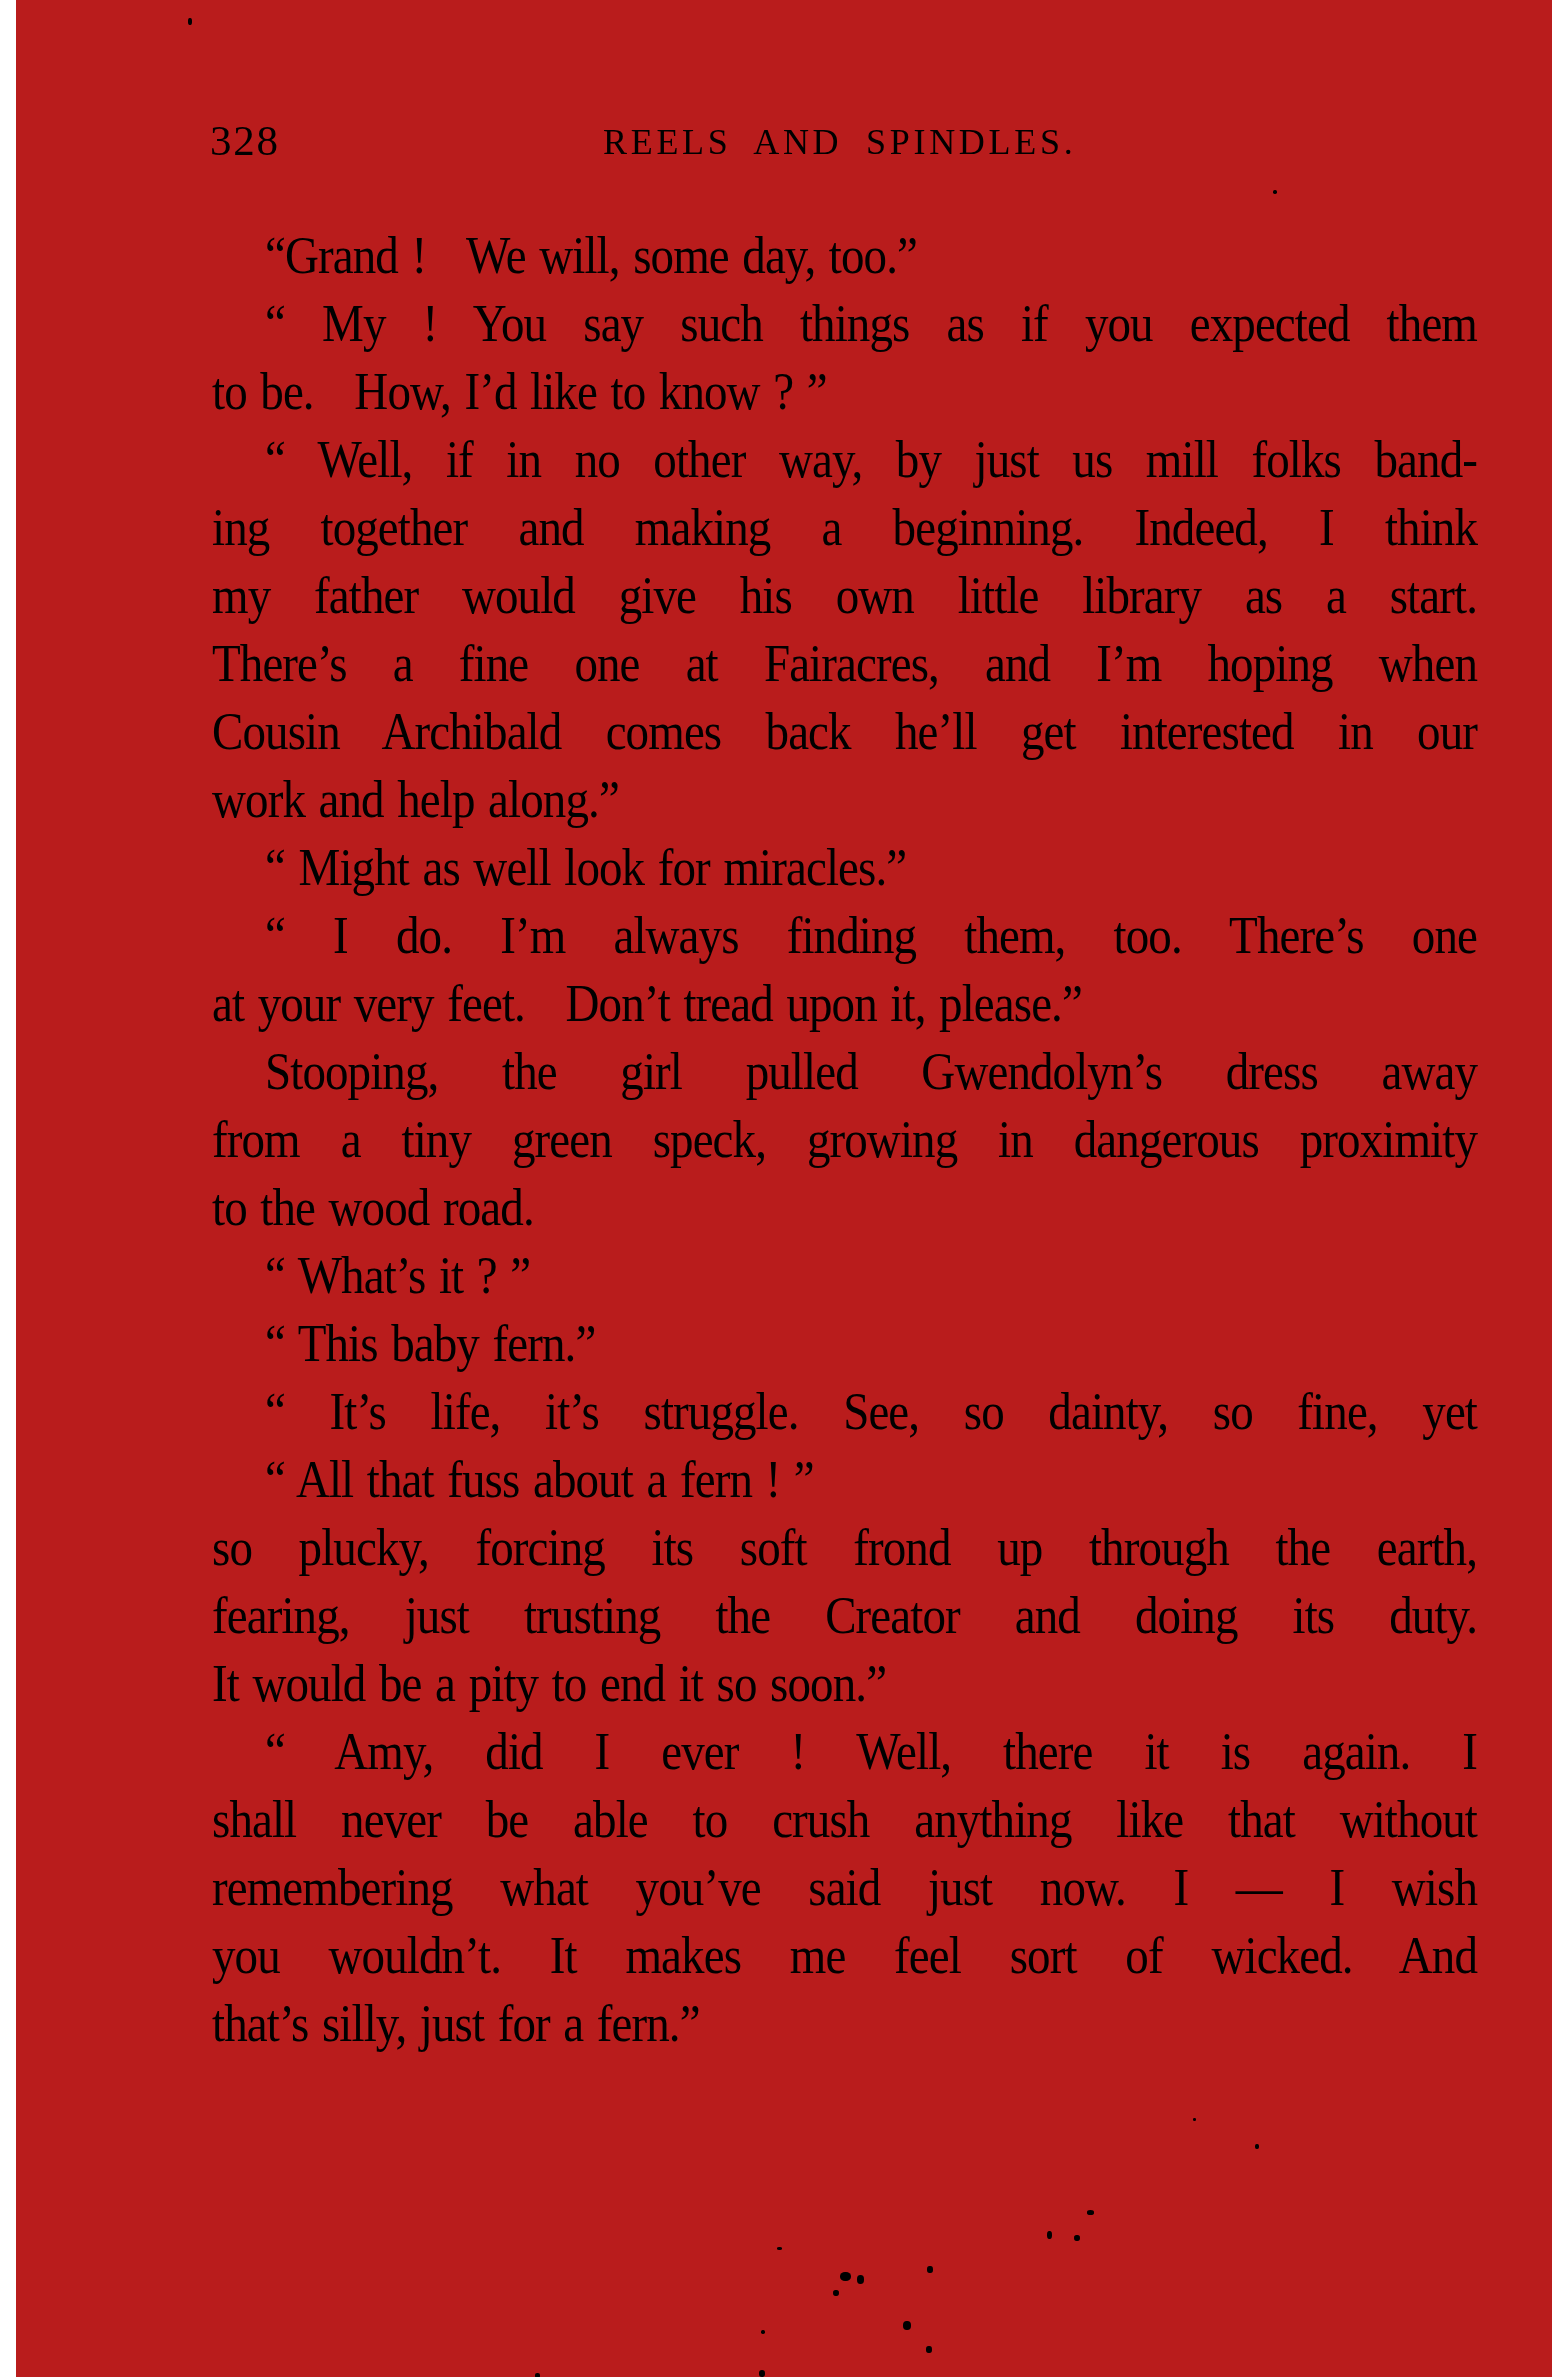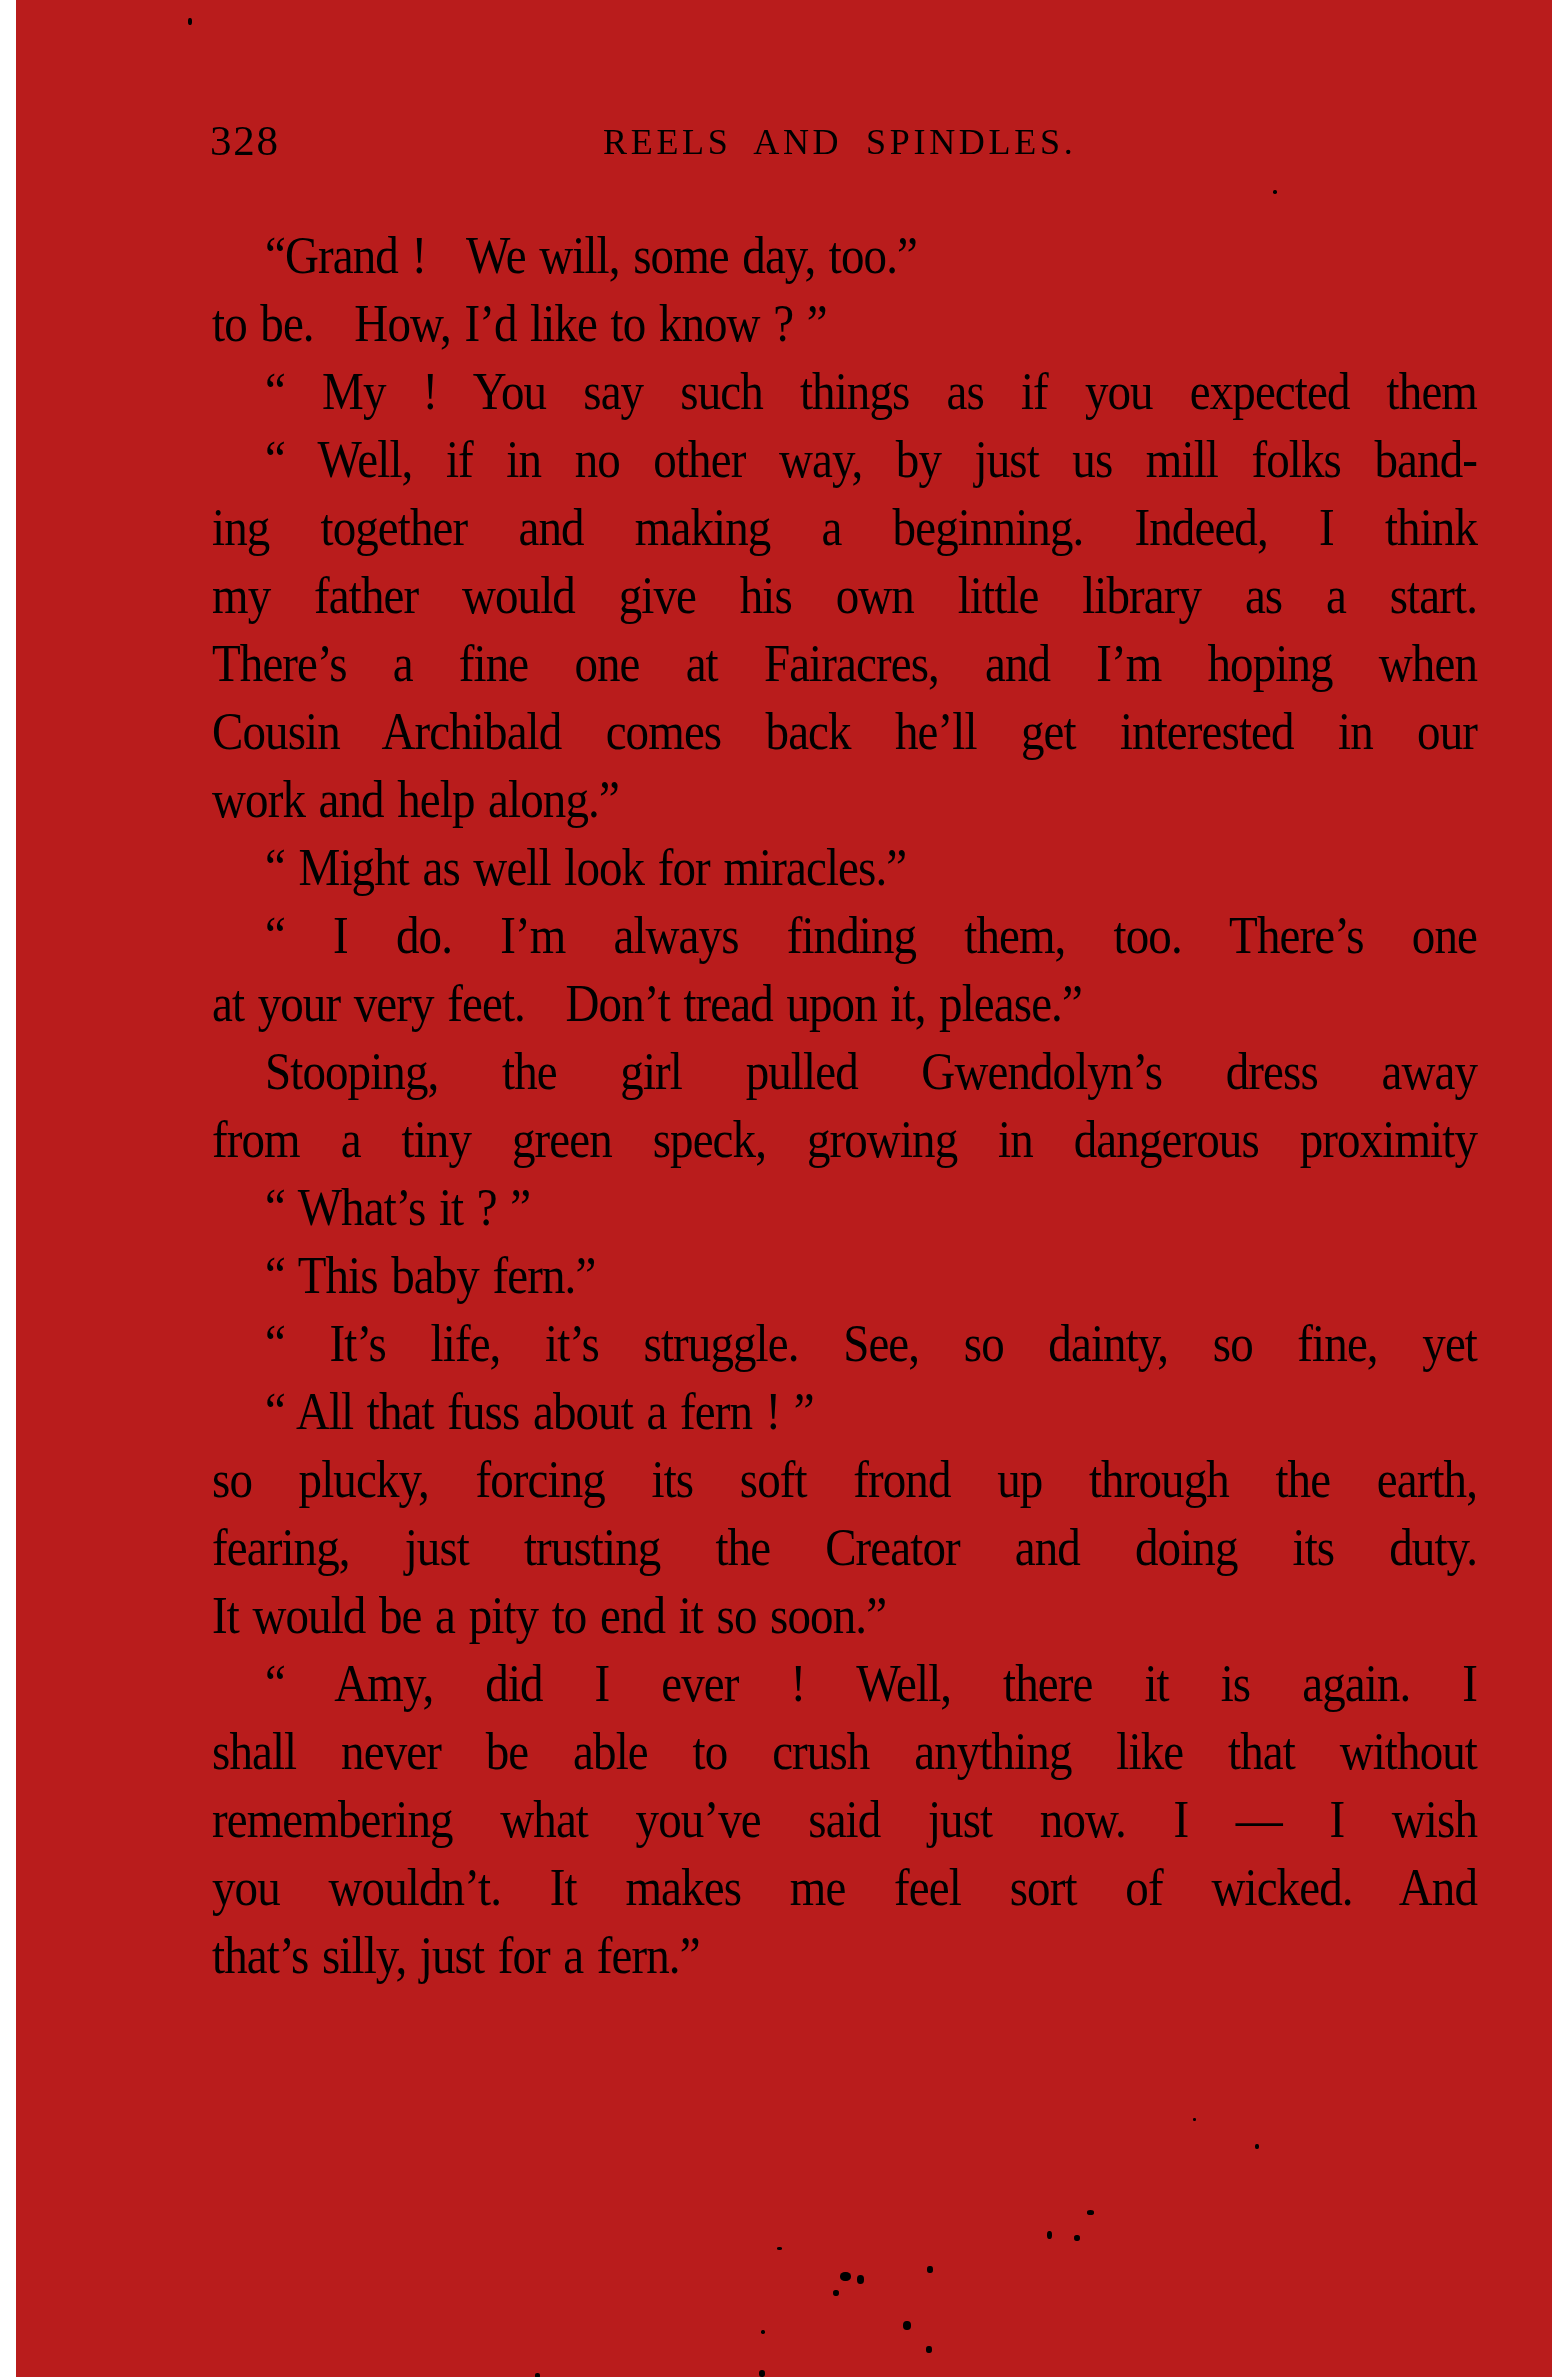--- a/index.html
+++ b/index.html
@@ -75,25 +75,25 @@
 
 <div class="page">
   <div>
     <span class="pagenum">328</span>
     <span class="runtitle">REELS AND SPINDLES.</span>
   </div>
   <div class="textblock" id="textblock">
       <div class="line plain indent">
         <span class="txt">“Grand !   We will, some day, too.”</span>
       </div>
+      <div class="line justify indent">
+        <span class="txt">“ My !  You say such things as if you expected them</span>
+      </div>
       <div class="line plain">
         <span class="txt">to be.   How, I’d like to know ? ”</span>
-      </div>
-      <div class="line justify indent">
-        <span class="txt">“ My !  You say such things as if you expected them</span>
       </div>
       <div class="line justify indent">
         <span class="txt">“ Well, if in no other way, by just us mill folks band-</span>
       </div>
       <div class="line justify">
         <span class="txt">ing together and making a beginning.  Indeed, I think</span>
       </div>
       <div class="line justify">
         <span class="txt">my father would give his own little library as a start.</span>
       </div>
@@ -113,20 +113,23 @@
         <span class="txt">“ I do.  I’m always finding them, too.  There’s one</span>
       </div>
       <div class="line plain">
         <span class="txt">at your very feet.   Don’t tread upon it, please.”</span>
       </div>
       <div class="line justify indent">
         <span class="txt">Stooping, the girl pulled Gwendolyn’s dress away</span>
       </div>
       <div class="line justify">
         <span class="txt">from a tiny green speck, growing in dangerous proximity</span>
+      </div>
+      <div class="line plain">
+        <span class="txt">to the wood road.</span>
       </div>
       <div class="line plain indent">
         <span class="txt">“ What’s it ? ”</span>
       </div>
       <div class="line plain indent">
         <span class="txt">“ This baby fern.”</span>
       </div>
       <div class="line justify indent">
         <span class="txt">“ It’s life, it’s struggle.  See, so dainty, so fine, yet</span>
       </div>

